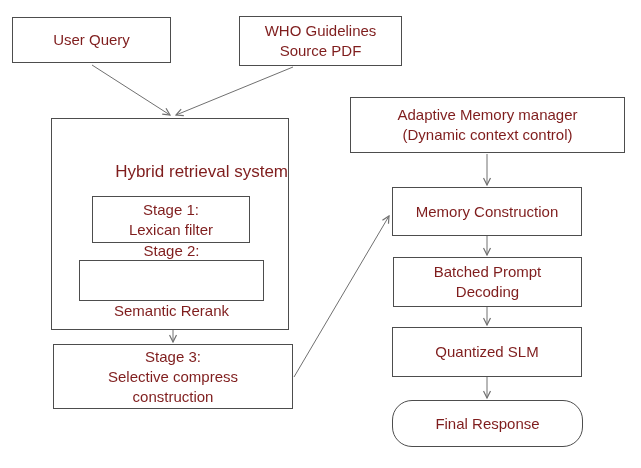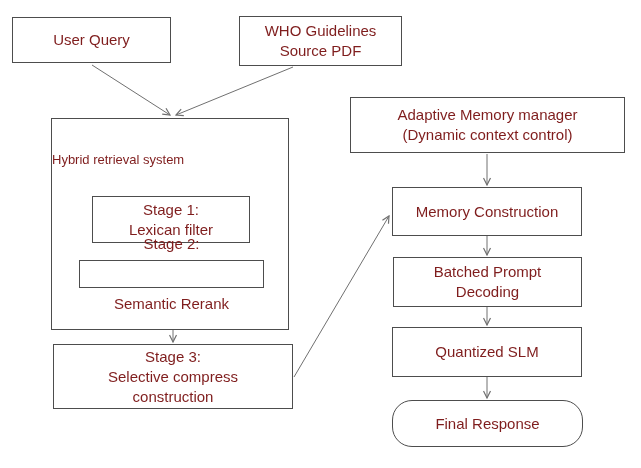--- a/index.html
+++ b/index.html
@@ -39,33 +39,33 @@
   }
   .box span { display: block; white-space: nowrap; }
   .container-box {
     position: absolute;
     box-sizing: border-box;
     border: 1px solid #4d4d4d;
     background: #ffffff;
   }
   .container-title {
     position: absolute;
-    top: 31px;
+    top: 43px;
     left: 0;
     width: 100%;
-    text-align: left;
-    font-size: 13px;
+    text-align: right;
+    font-size: 17px;
     line-height: 20px;
   }
   
   .user-query   { left: 12px;  top: 17px;  width: 159px; height: 46px; }
   .who-pdf      { left: 203px; top: 16px;  width: 163px; height: 50px; margin-left: 36px; }
   .hybrid       { left: 51px;  top: 118px; width: 238px; height: 212px; }
   .stage1       { left: 92px;  top: 196px; width: 158px; height: 47px; text-align: right; }
-  .stage2       { left: 79px;  top: 260px; width: 185px; height: 28px; gap: 40px; }
+  .stage2       { left: 79px;  top: 260px; width: 185px; height: 41px; gap: 40px; }
   .stage3       { left: 53px;  top: 344px; width: 240px; height: 65px; }
   .adaptive     { left: 350px; top: 97px;  width: 275px; height: 56px; }
   .prompt       { left: 392px; top: 187px; width: 190px; height: 49px; }
   .batched      { left: 393px; top: 257px; width: 189px; height: 50px; }
   .quantized    { left: 392px; top: 327px; width: 190px; height: 50px; }
   .final        { left: 392px; top: 400px; width: 191px; height: 47px; border-radius: 20px; }
 </style>
 </head>
 <body>
 

